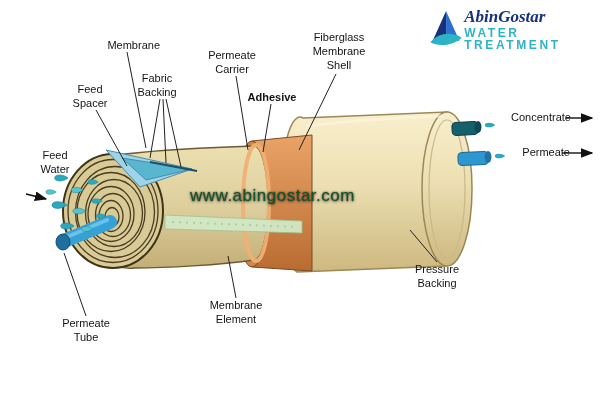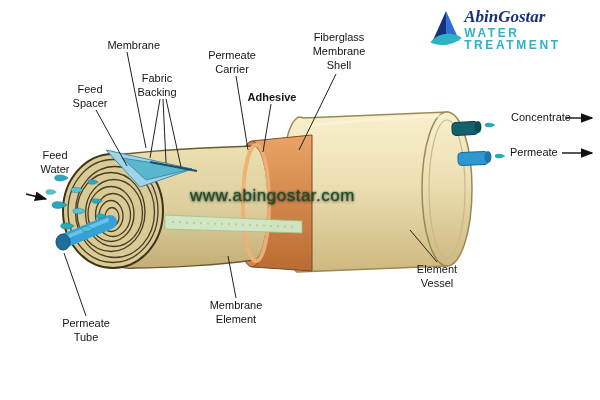--- a/index.html
+++ b/index.html
@@ -149,24 +149,24 @@
   </svg>
 
   <div class="lbl" style="left:90px;top:38px;width:70px;text-align:right;">Membrane</div>
   <div class="lbl" style="left:128px;top:71px;width:58px;">Fabric Backing</div>
   <div class="lbl" style="left:64px;top:82px;width:52px;">Feed Spacer</div>
   <div class="lbl" style="left:200px;top:48px;width:64px;">Permeate Carrier</div>
   <div class="lbl" style="left:242px;top:90px;width:60px;font-weight:bold;">Adhesive</div>
   <div class="lbl" style="left:302px;top:30px;width:74px;">Fiberglass Membrane Shell</div>
   <div class="lbl" style="left:14px;top:148px;width:44px;margin-left:19px;">Feed Water</div>
   <div class="lbl left" style="left:503px;top:110px;width:70px;margin-left:8px;">Concentrate</div>
-  <div class="lbl left" style="left:510px;top:145px;width:60px;">Permeate</div>
+  <div class="lbl left" style="left:510px;top:145px;width:60px;text-align:right;">Permeate</div>
   <div class="lbl" style="left:55px;top:316px;width:62px;">Permeate Tube</div>
   <div class="lbl" style="left:202px;top:298px;width:68px;">Membrane Element</div>
-  <div class="lbl" style="left:406px;top:262px;width:62px;">Element Vessel</div>
+  <div class="lbl" style="left:406px;top:262px;width:62px;">Pressure Backing</div>
 
   <div class="watermark">www.abingostar.com</div>
 
   <div class="logo">
     <svg width="42" height="46" viewBox="0 0 46 50">
       <polygon points="23,2 23,40 6,40" fill="#16307c"></polygon>
       <polygon points="23,2 40,40 23,40" fill="#2f6fd0"></polygon>
       <path d="M3,42 C13,30 29,28 43,36 C33,46 13,48 3,42 Z" fill="#2cb4c6"></path>
     </svg>
     <div class="logo-text">

